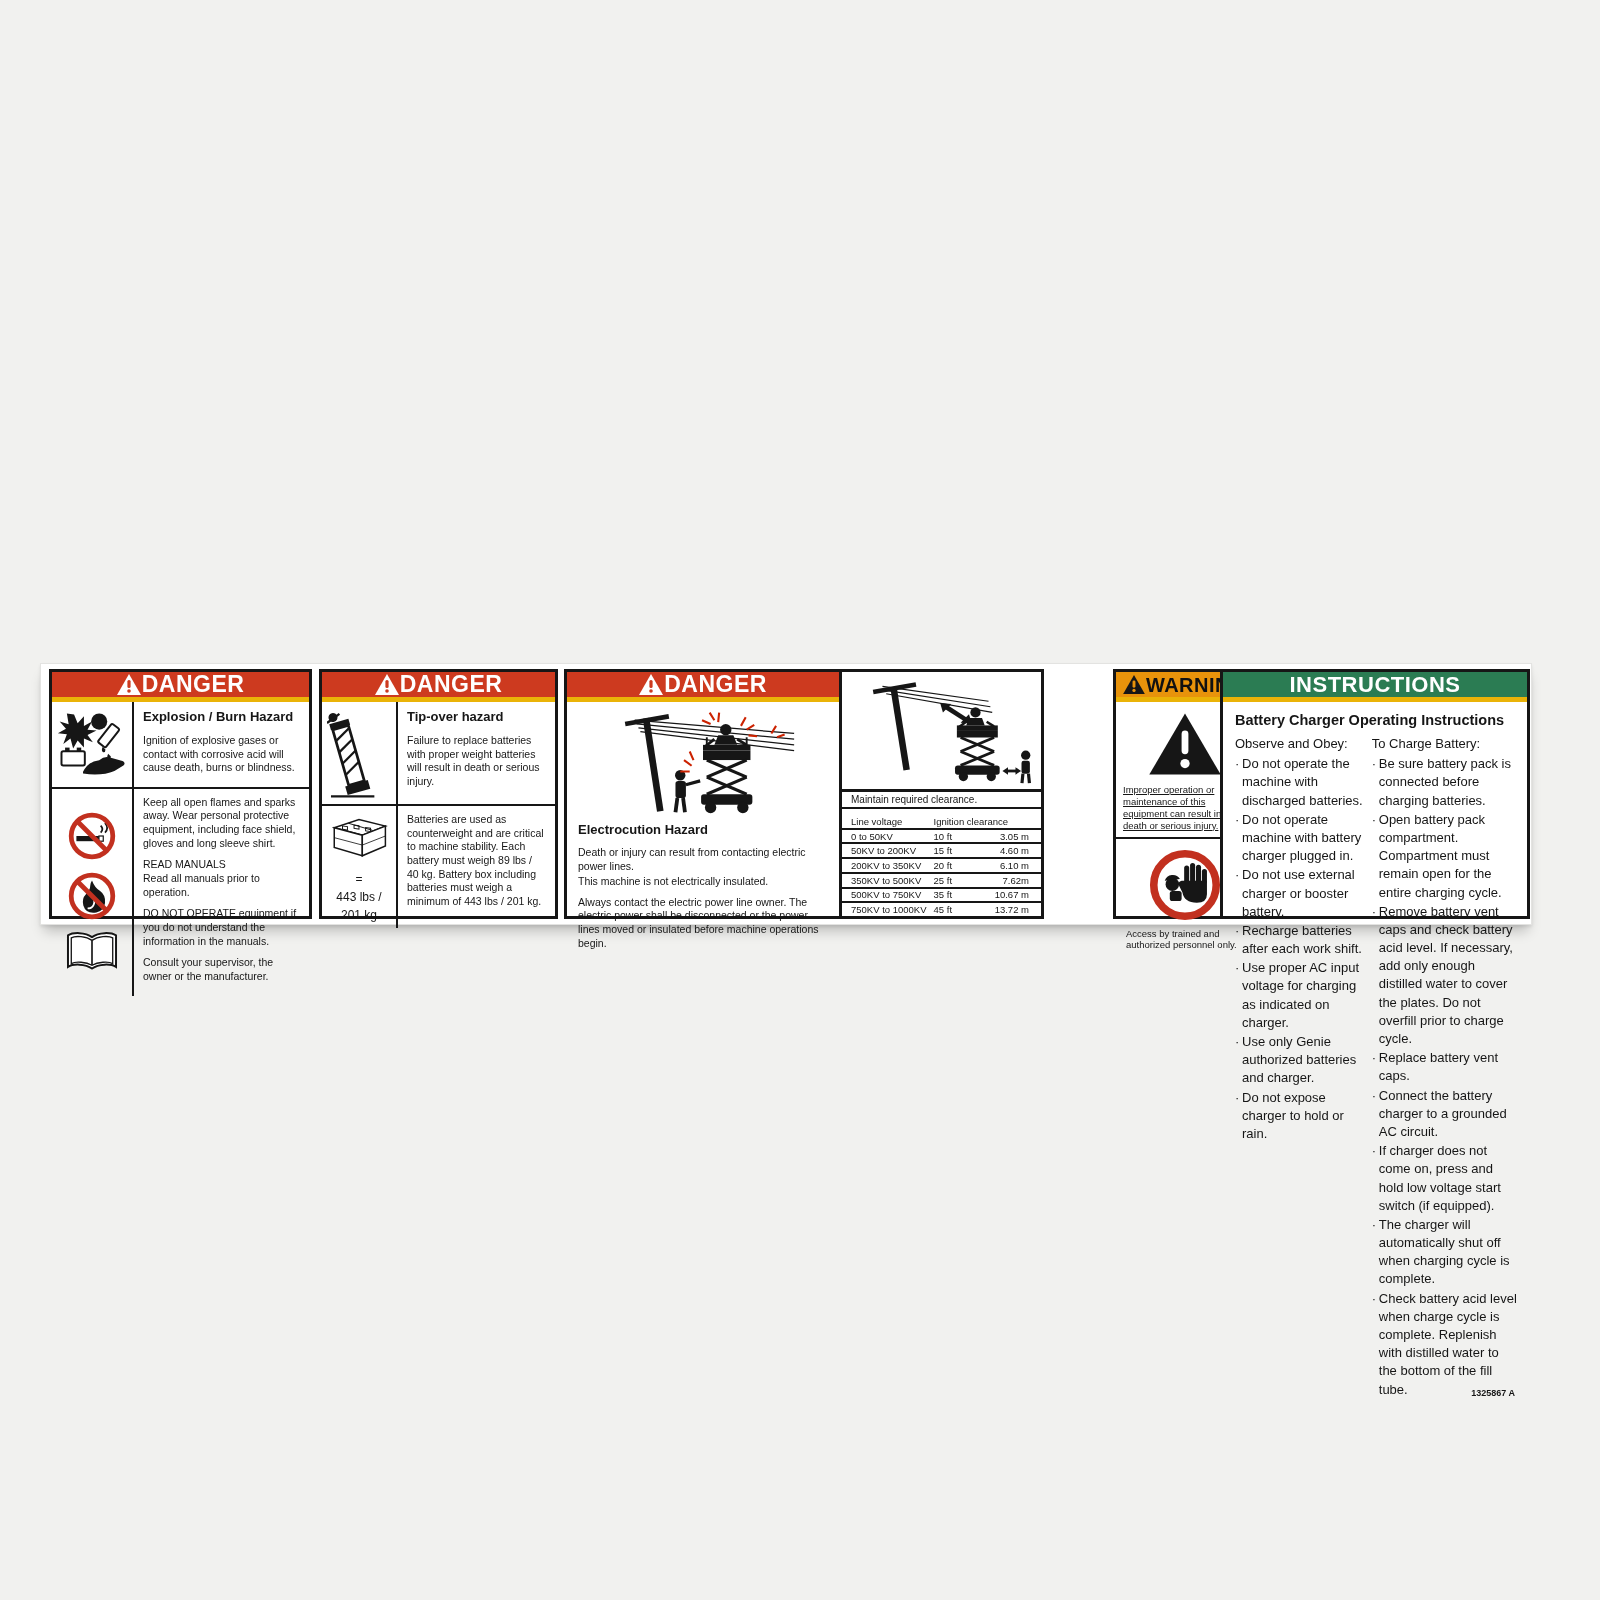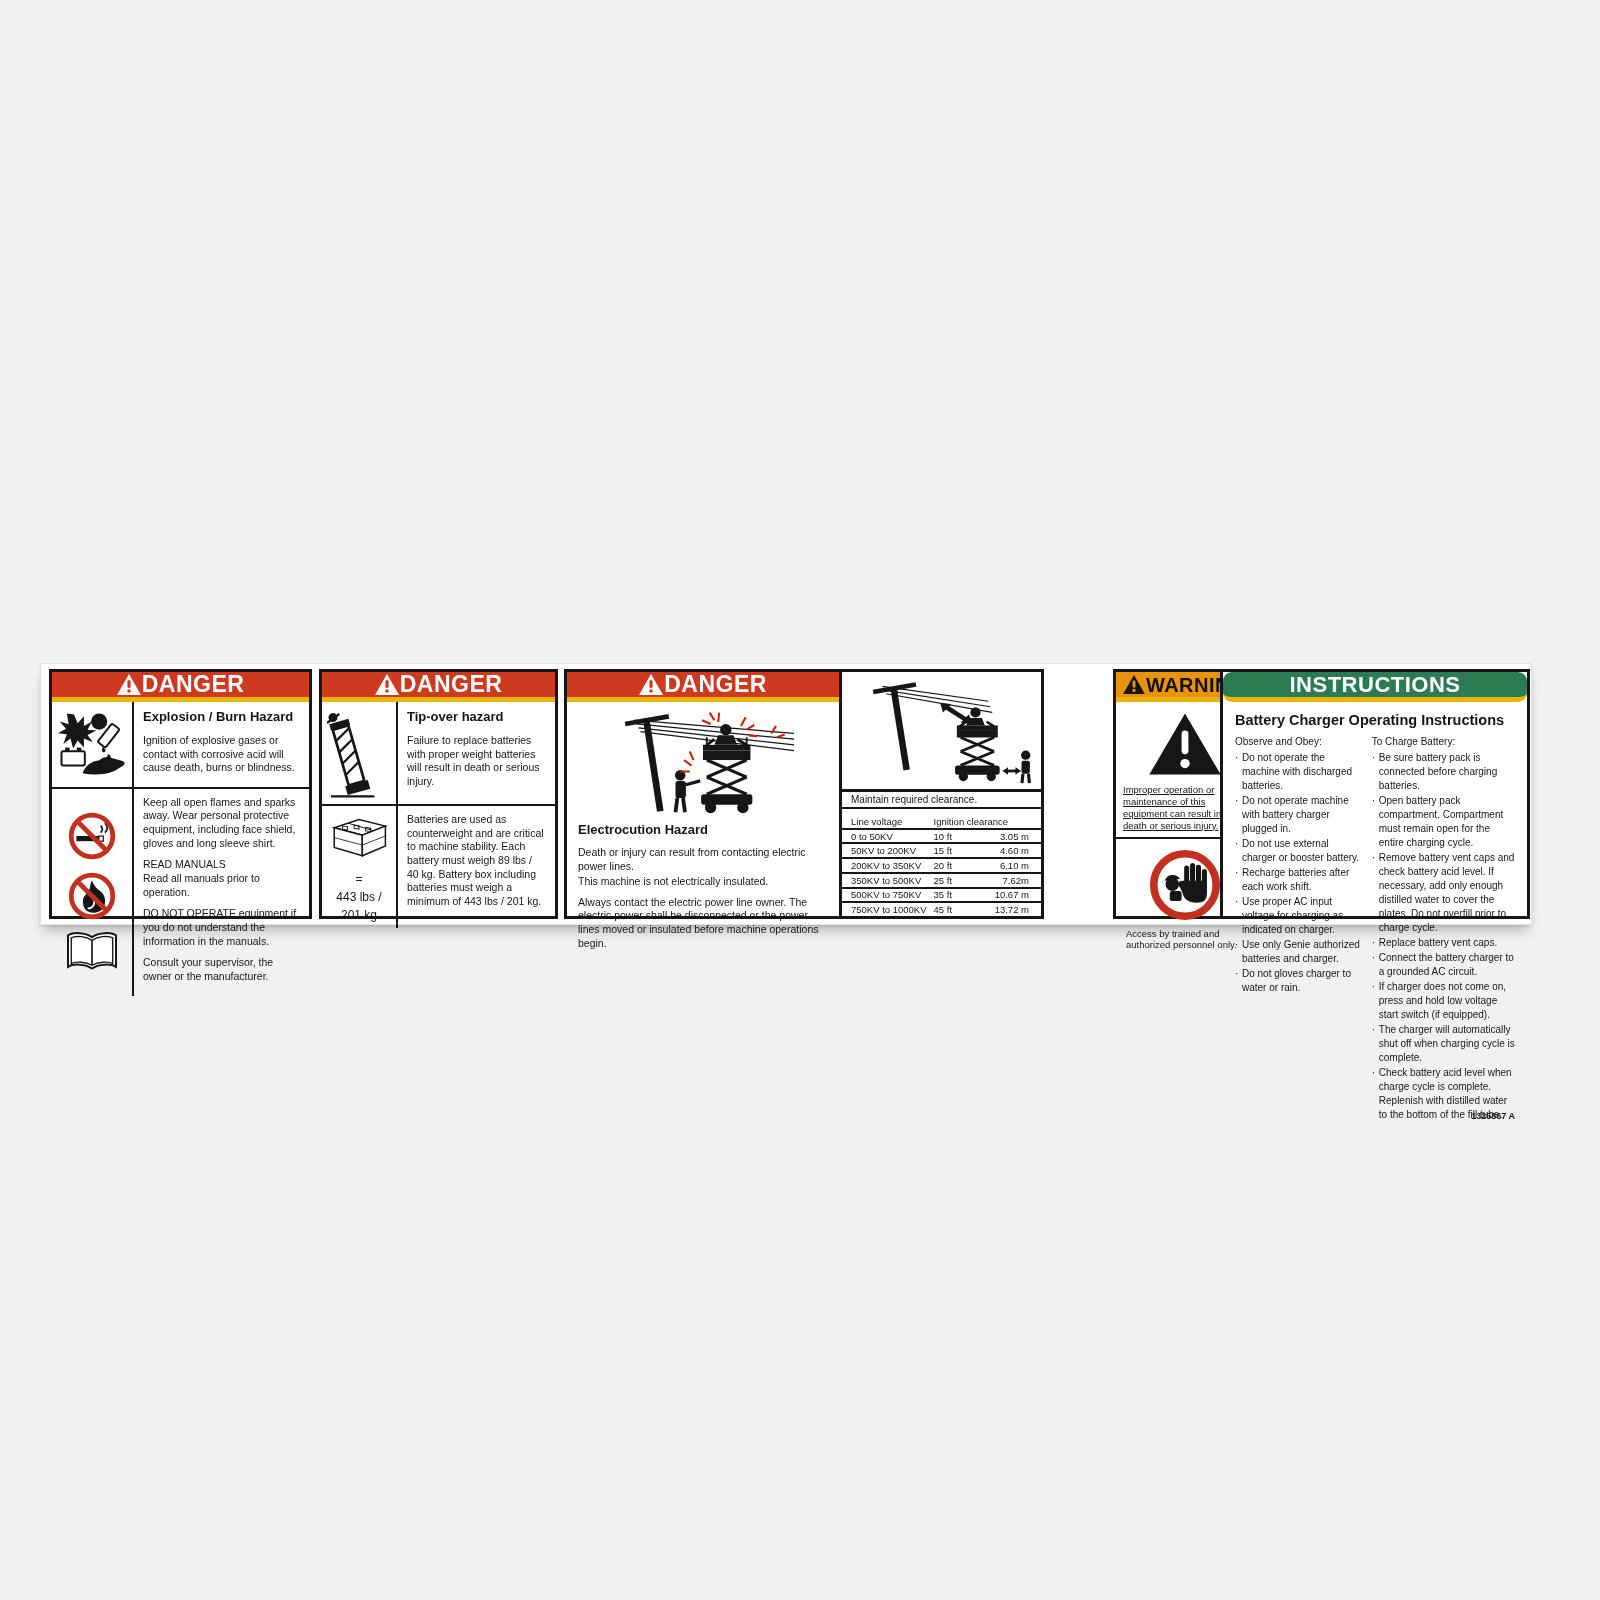--- a/index.html
+++ b/index.html
@@ -17,21 +17,21 @@
     position:absolute;top:5px;height:250px;background:#fff;
     border:3px solid #161616;box-sizing:border-box;
     display:flex;flex-direction:column;
   }
   .hdr{
     height:30px;flex:0 0 30px;display:flex;align-items:center;justify-content:center;
     gap:1px;border-bottom:5px solid #eab308;box-sizing:border-box;
   }
   .hdr-danger{background:#cd3a1f;}
   .hdr-warning{background:#e8930b;}
-  .hdr-instr{background:#2b7c53;border-radius:9px;}
+  .hdr-instr{background:#2b7c53;}
   .hdr-text{font-weight:bold;font-size:23px;letter-spacing:0.5px;color:#fff;line-height:1;}
   .hdr-warning .hdr-text{color:#111;font-size:20px;}
   .hdr-instr .hdr-text{font-size:22px;}
   .grid2{display:grid;flex:1;grid-template-columns:82px 1fr;}
   .cell{box-sizing:border-box;}
   .icell{border-right:2px solid #161616;display:flex;flex-direction:column;align-items:center;justify-content:center;gap:8px;padding:4px 2px;}
   .rb{border-bottom:2px solid #161616;}
   .tcell{padding:7px 9px 4px 9px;font-size:10.5px;line-height:1.3;}
   .tcell p{margin:0 0 8px 0;}
   .hz-title{font-weight:bold;font-size:13px;margin:0 0 4px 0;}
@@ -53,21 +53,21 @@
   .c-req{width:54%;}
   
   .wbody{flex:1;display:flex;flex-direction:column;align-items:center;}
   .wtext{font-size:9.5px;line-height:1.25;padding:2px 7px 5px 7px;align-self:stretch;text-decoration:underline;}
   .wdiv{align-self:stretch;border-top:2px solid #161616;}
   .wtext2{font-size:9.5px;line-height:1.25;padding:1px 7px 4px 10px;align-self:stretch;}
   
   .ibody{flex:1;position:relative;padding:8px 10px 4px 12px;box-sizing:border-box;}
   .ititle{font-weight:bold;font-size:14.5px;margin:2px 0 7px 0;}
   .icols{display:flex;gap:8px;}
-  .icol{font-size:10px;line-height:1.4;}
+  .icol{font-size:13px;line-height:1.4;}
   .icol-l{width:47%;}
   .icol-r{width:53%;}
   .icol-h{margin:0 0 2px 0;}
   .icol ul{list-style:none;margin:0;padding:0;}
   .icol li{padding-left:7px;position:relative;margin:0 0 1px 0;}
   .icol li::before{content:"·";position:absolute;left:0;top:0;}
   .pnum{position:absolute;right:12px;bottom:6px;font-size:9px;font-weight:bold;}
   svg{display:block;}
 </style>
 </head>
@@ -386,21 +386,21 @@
       <div class="icols">
         <div class="icol icol-l">
           <p class="icol-h">Observe  and  Obey:</p>
           <ul>
             <li>Do not operate the machine with discharged batteries.</li>
             <li>Do not operate machine with battery charger plugged in.</li>
             <li>Do not use external charger or booster battery.</li>
             <li>Recharge batteries after each work shift.</li>
             <li>Use proper AC input voltage for charging as indicated on charger.</li>
             <li>Use only Genie authorized batteries and charger.</li>
-            <li>Do not gloves charger to water or rain.</li>
+            <li>Do not expose charger to hold or rain.</li>
           </ul>
         </div>
         <div class="icol icol-r">
           <p class="icol-h">To Charge Battery:</p>
           <ul>
             <li>Be sure battery pack is connected before charging batteries.</li>
             <li>Open battery pack compartment. Compartment must remain open for the entire charging cycle.</li>
             <li>Remove battery vent caps and check battery acid level.  If necessary, add only enough distilled water to cover the plates. Do not overfill prior to charge cycle.</li>
             <li>Replace battery vent caps.</li>
             <li>Connect the battery charger to a grounded AC circuit.</li>

